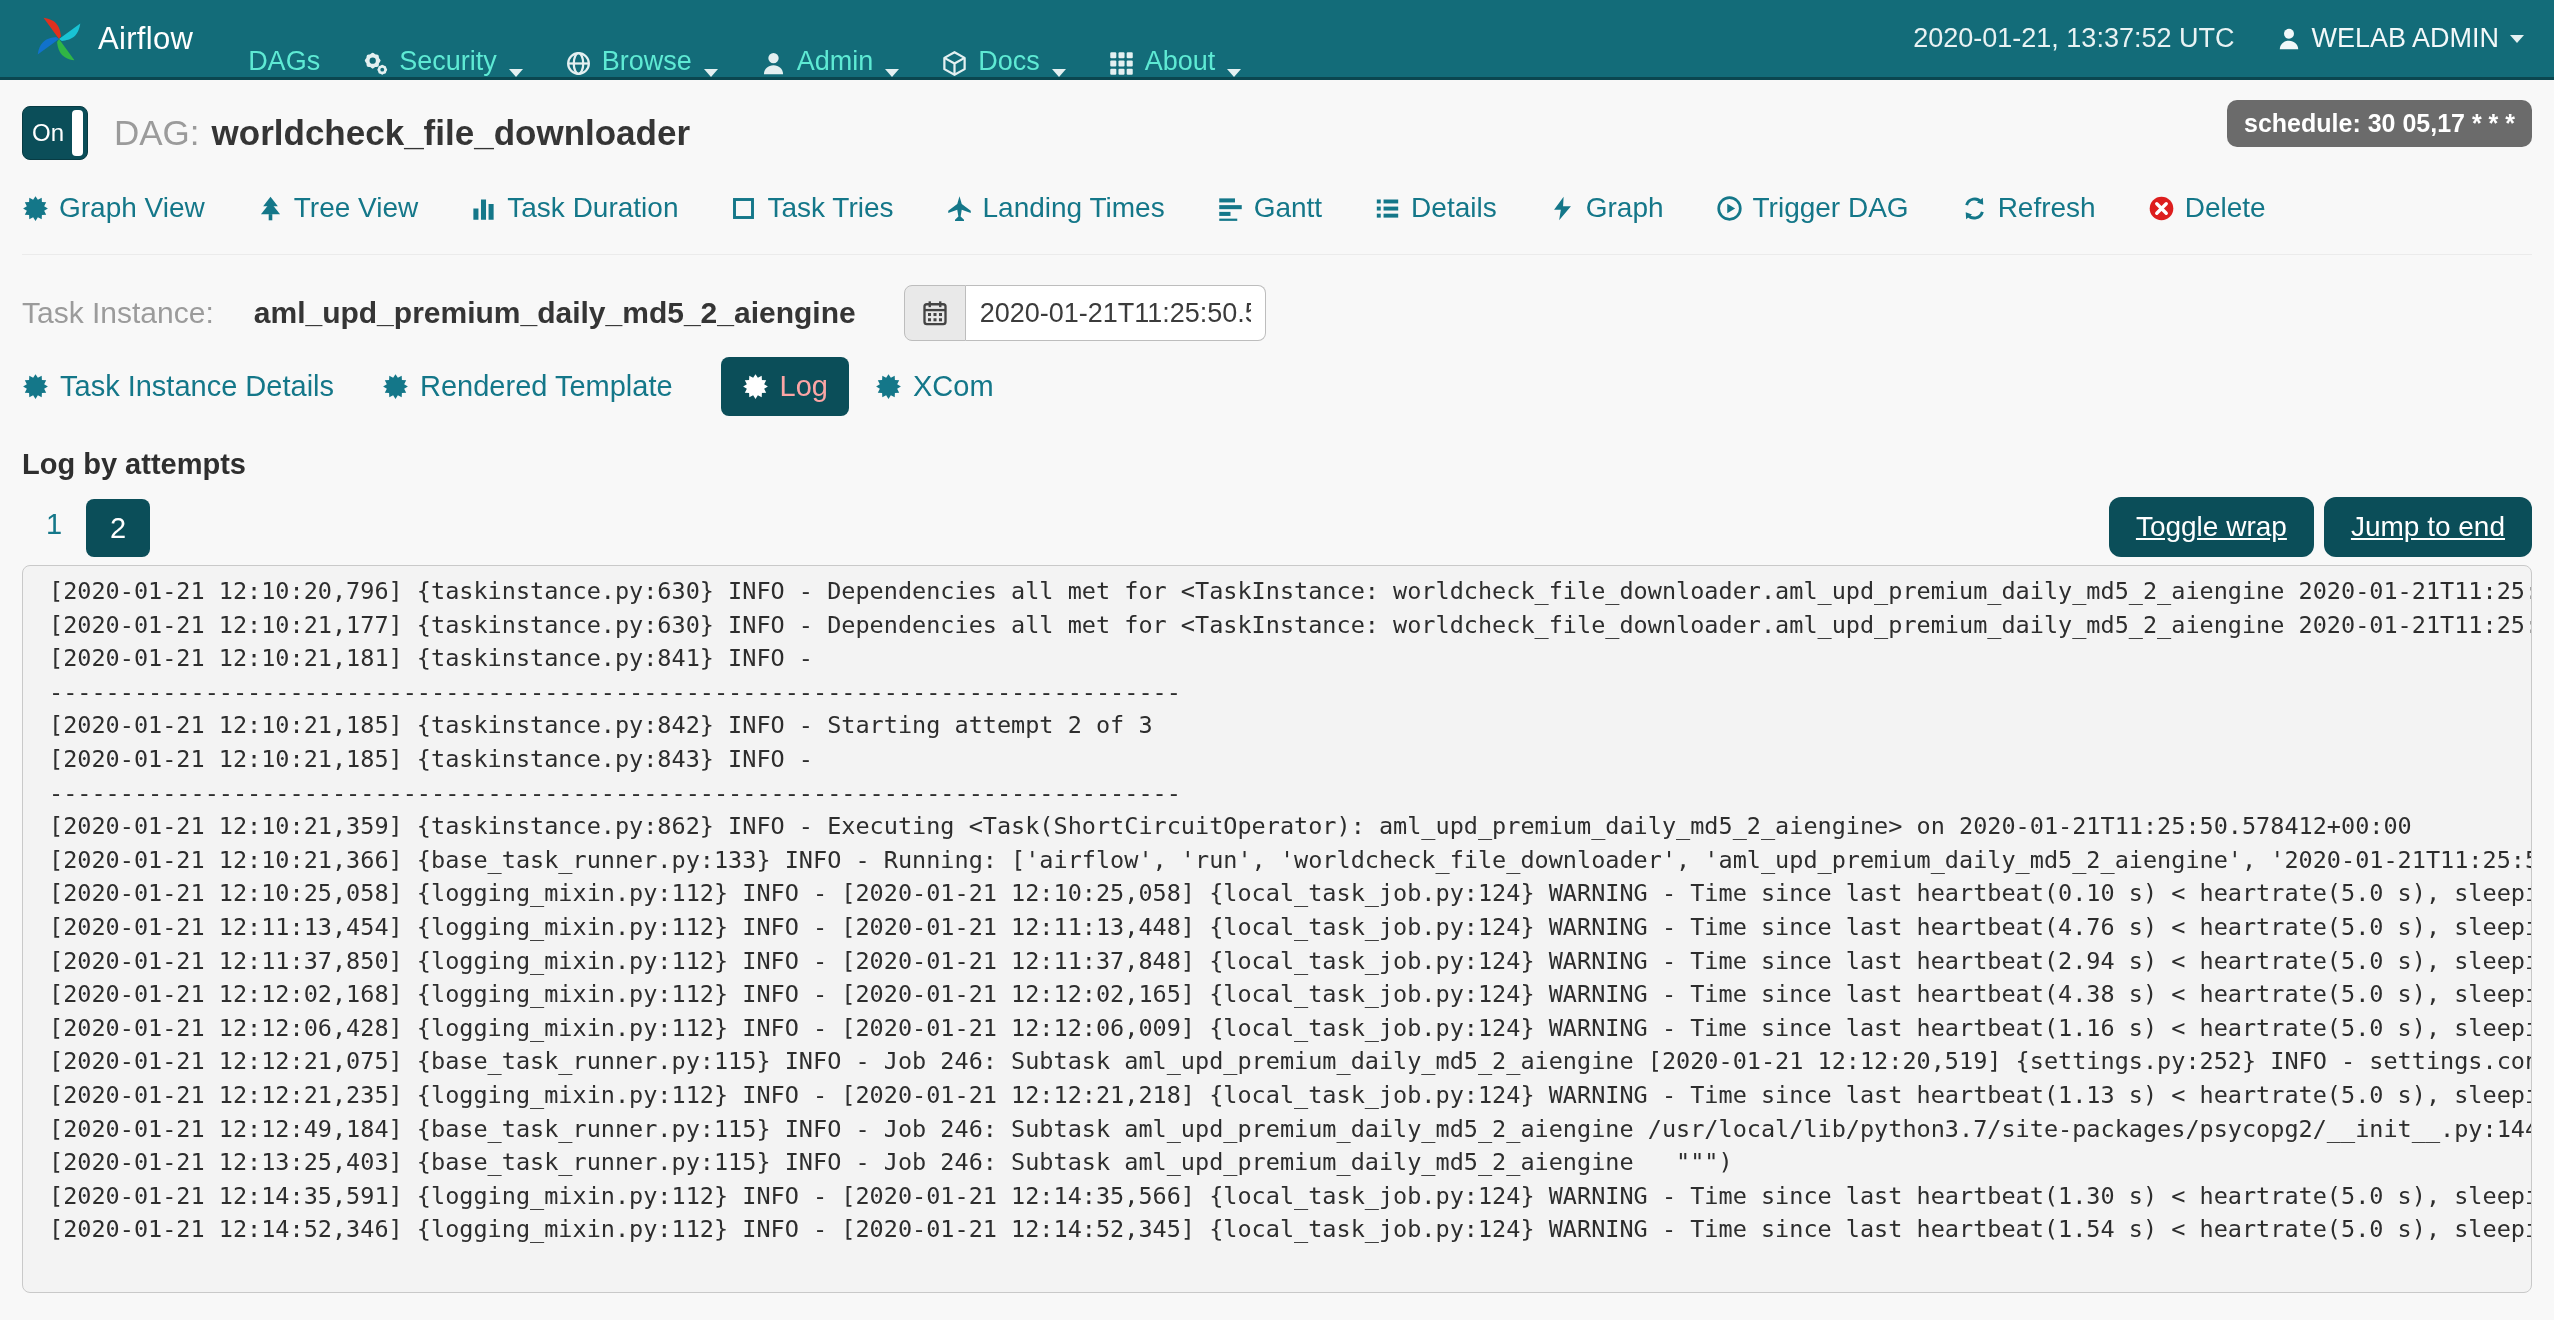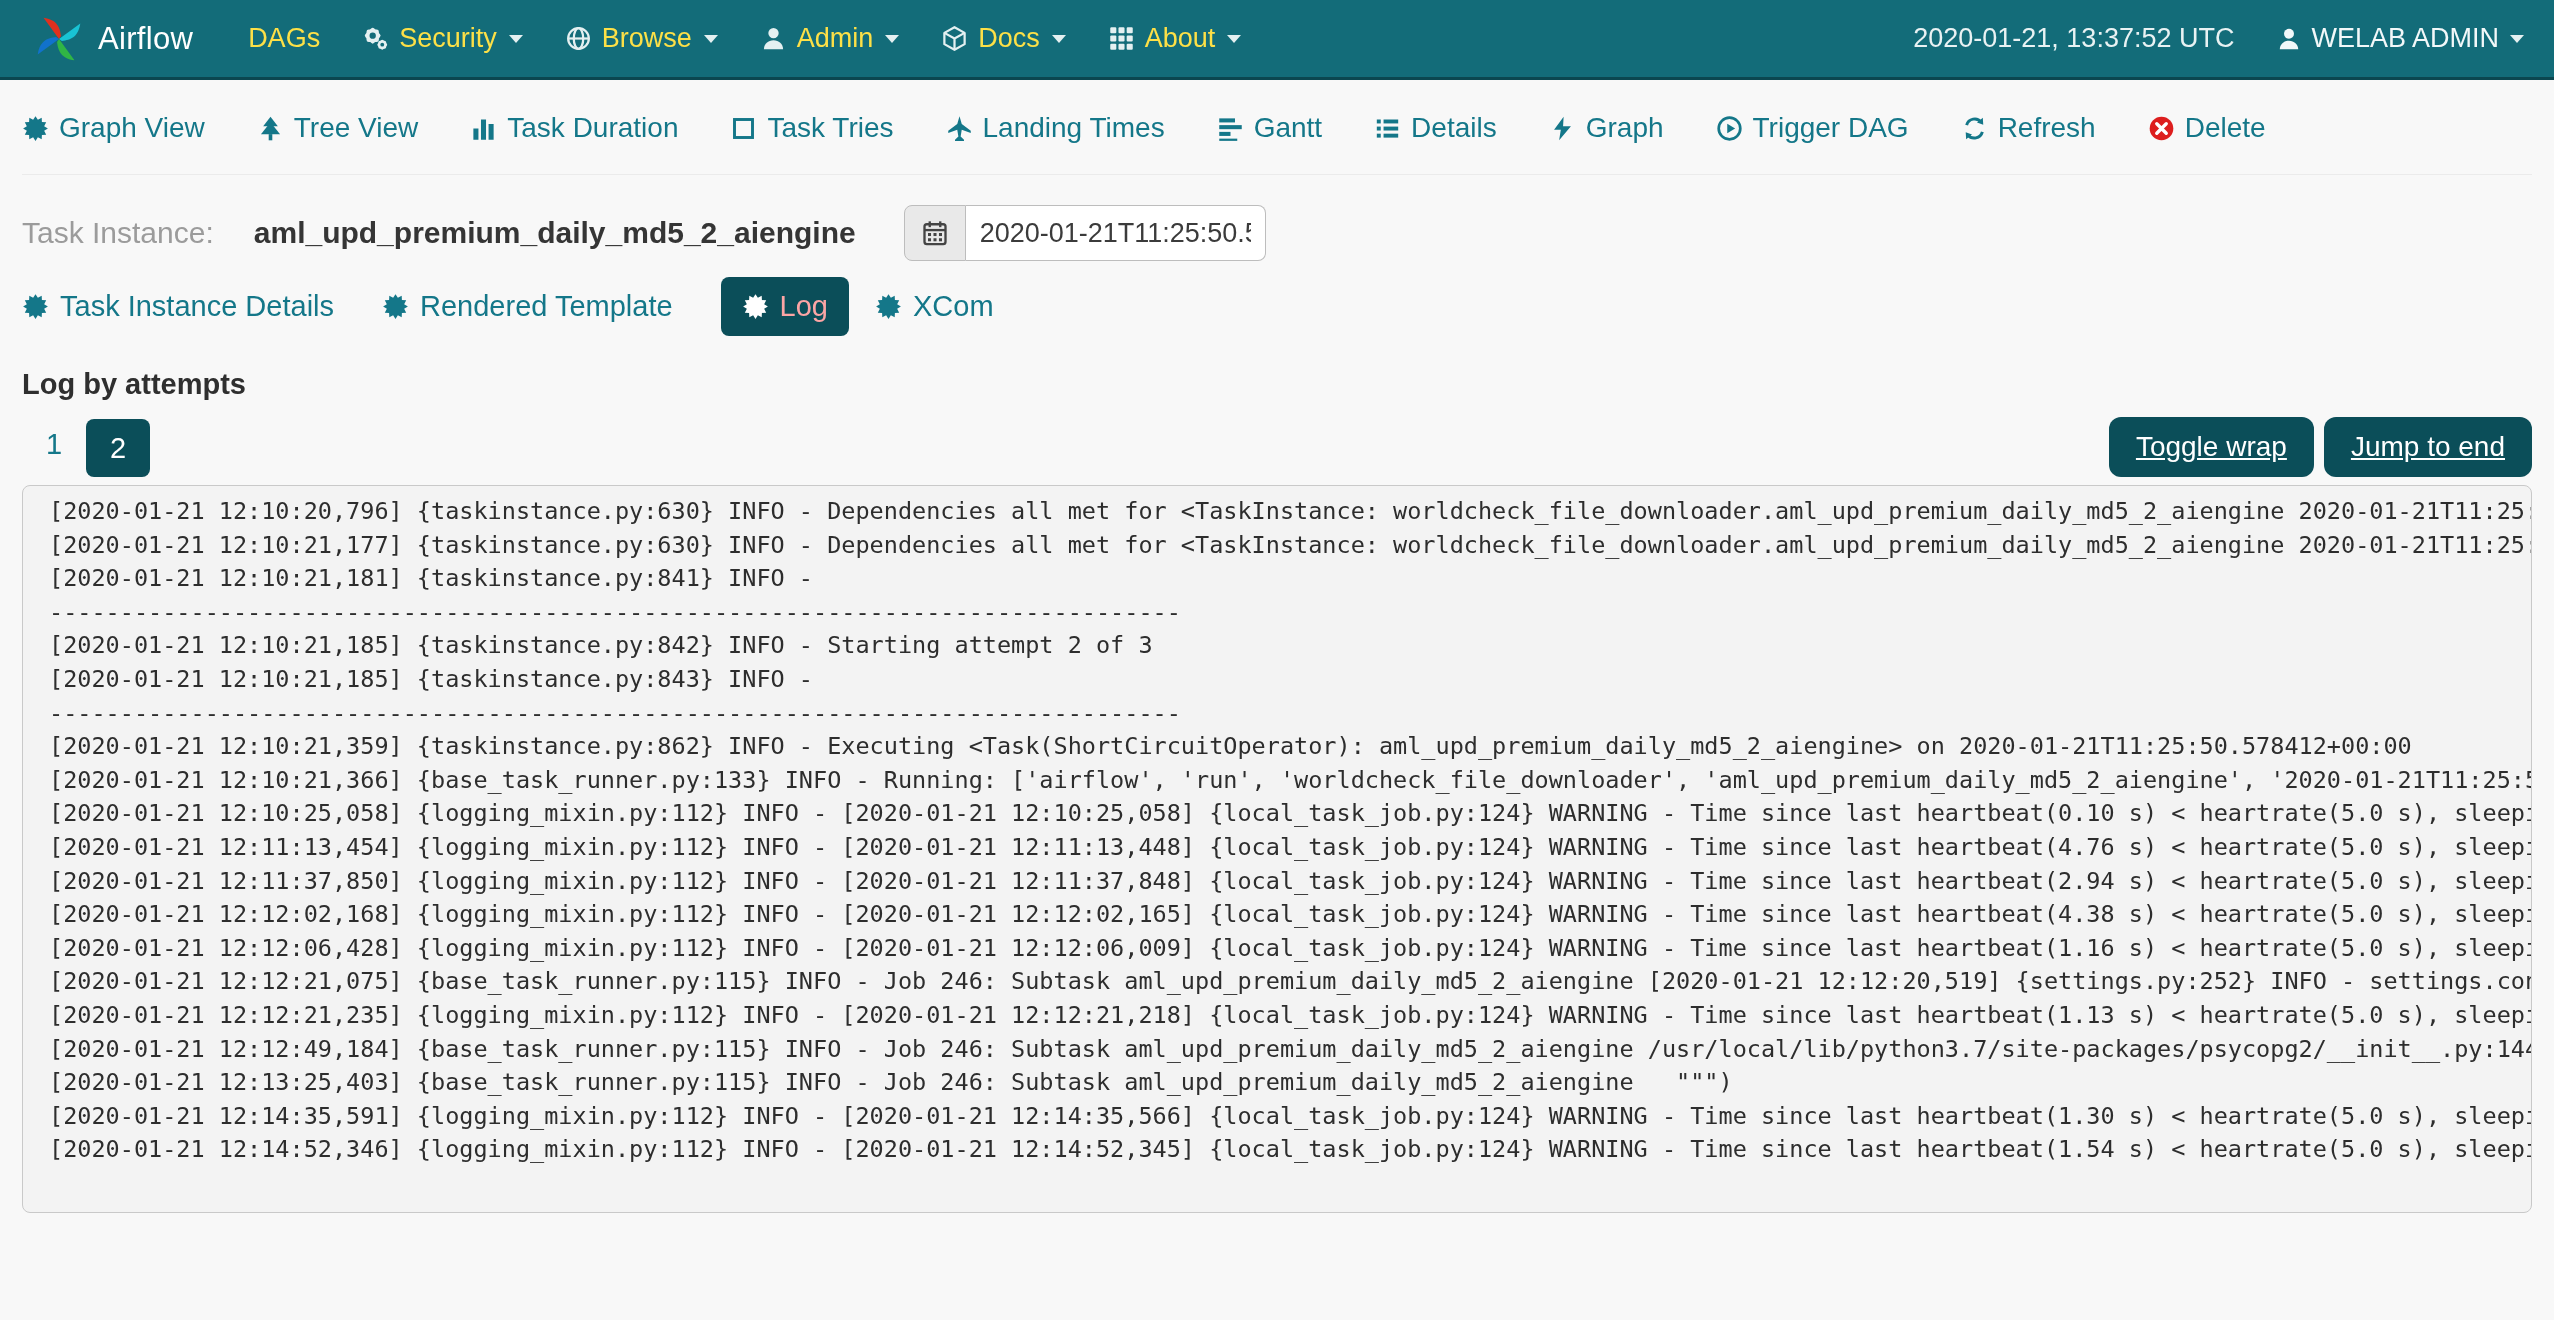--- a/index.html
+++ b/index.html
@@ -25,23 +25,23 @@
   .navbar{
     height:80px;background:var(--navbar);
     border-bottom:3px solid var(--navbar_border);
     display:flex;align-items:center;padding:0 30px;
     color:#f2f8f9;
   }
   .brand{display:flex;align-items:center;gap:10px;margin-right:34px;}
   .brand-name{font-size:31px;font-weight:500;color:#ffffff;letter-spacing:.3px;}
   .nav-menu{display:flex;align-items:center;height:100%;}
   .nav-item{
-    display:flex;align-items:center;gap:10px;
+    display:flex;align-items:flex-end;gap:10px;
     padding:0 21px;height:100%;
-    color:#fde047;font-size:27px;
+    color:#5eead4;font-size:27px;
   }
   .nav-item .mi{width:27px;height:27px;color:#e4f0f1;}
   .caret{
     display:inline-block;width:0;height:0;margin-left:2px;
     border-left:7px solid transparent;border-right:7px solid transparent;
     border-top:8px solid #e4f0f1;
   }
   .nav-right{margin-left:auto;display:flex;align-items:center;gap:42px;}
   .nav-clock{font-size:27px;color:#e9f2f3;}
   .nav-user{display:flex;align-items:center;gap:9px;font-size:27px;color:#f2f8f9;}
@@ -231,20 +231,31 @@
         </svg>
       </span>
       <span>WELAB ADMIN</span>
       <span class="caret"></span>
     </a>
   </div>
 </nav>
 
 <main class="main">
 
+  <div class="dag-header">
+    <div class="on-toggle">
+      <span class="on-label">On</span>
+      <span class="on-knob"></span>
+    </div>
+    <h3 class="dag-title">
+      <span class="dim">DAG:</span>
+      <span class="name">worldcheck_file_downloader</span>
+    </h3>
+    <span class="schedule-badge">schedule: 30 05,17 * * *</span>
+  </div>
 
   <div class="dag-toolbar">
     <a class="tb-link">
       <span class="ti">
         <svg viewBox="0 0 24 24" width="27" height="27" fill="currentColor">
             <polygon points="23,12 19.7,14.1 21.5,17.5 17.7,17.7 17.5,21.5 14.1,19.7 12,23 9.9,19.7 6.5,21.5 6.3,17.7 2.5,17.5 4.3,14.1 1,12 4.3,9.9 2.5,6.5 6.3,6.3 6.5,2.5 9.9,4.3 12,1 14.1,4.3 17.5,2.5 17.7,6.3 21.5,6.5 19.7,9.9"></polygon>
           </svg>
       </span>
       <span>Graph View</span>
     </a>

